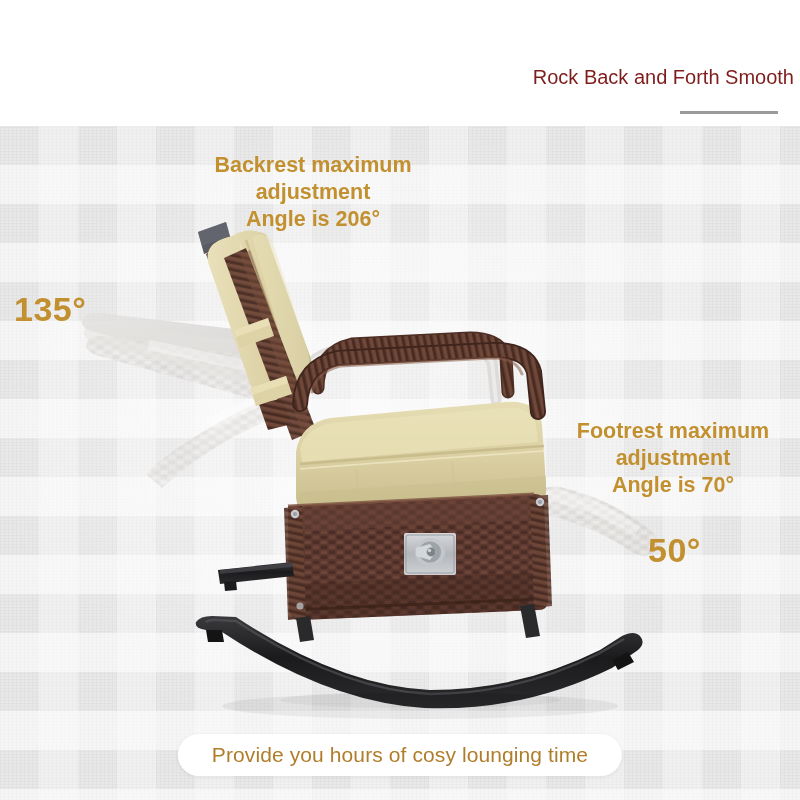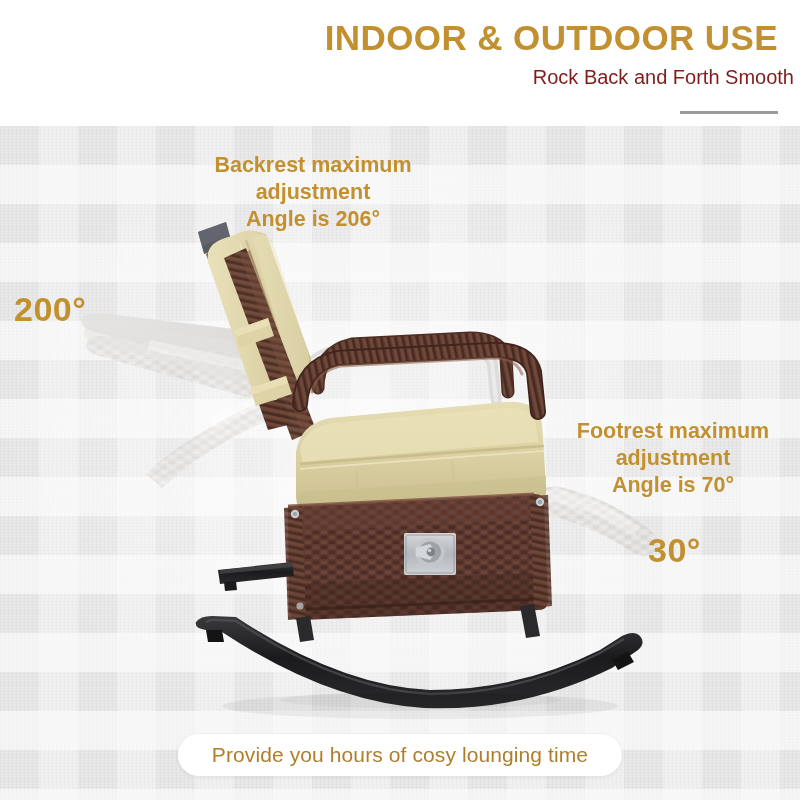--- a/index.html
+++ b/index.html
@@ -286,25 +286,24 @@
 </div>
 
 <div class="anno" id="anno-backrest">Backrest maximum
 adjustment
 Angle is 206°</div>
 
 <div class="anno" id="anno-footrest">Footrest maximum
 adjustment
 Angle is 70°</div>
 
-<div class="angle-big" id="angle-135">200°</div>
-
-<div class="angle-big" id="angle-70">30°</div>
+<div class="angle-big" id="angle-135">135°</div>
+
+<div class="angle-big" id="angle-70">50°</div>
 
 <div id="header">
-  <div id="title">INDOOR &amp; OUTDOOR USE</div>
   <div id="subtitle">Rock Back and Forth Smooth</div>
   <div id="title-rule"></div>
 </div>
 
 <div id="pill">
   <div id="pill-text">Provide you hours of cosy lounging time</div>
 </div>
 
 </body></html>

